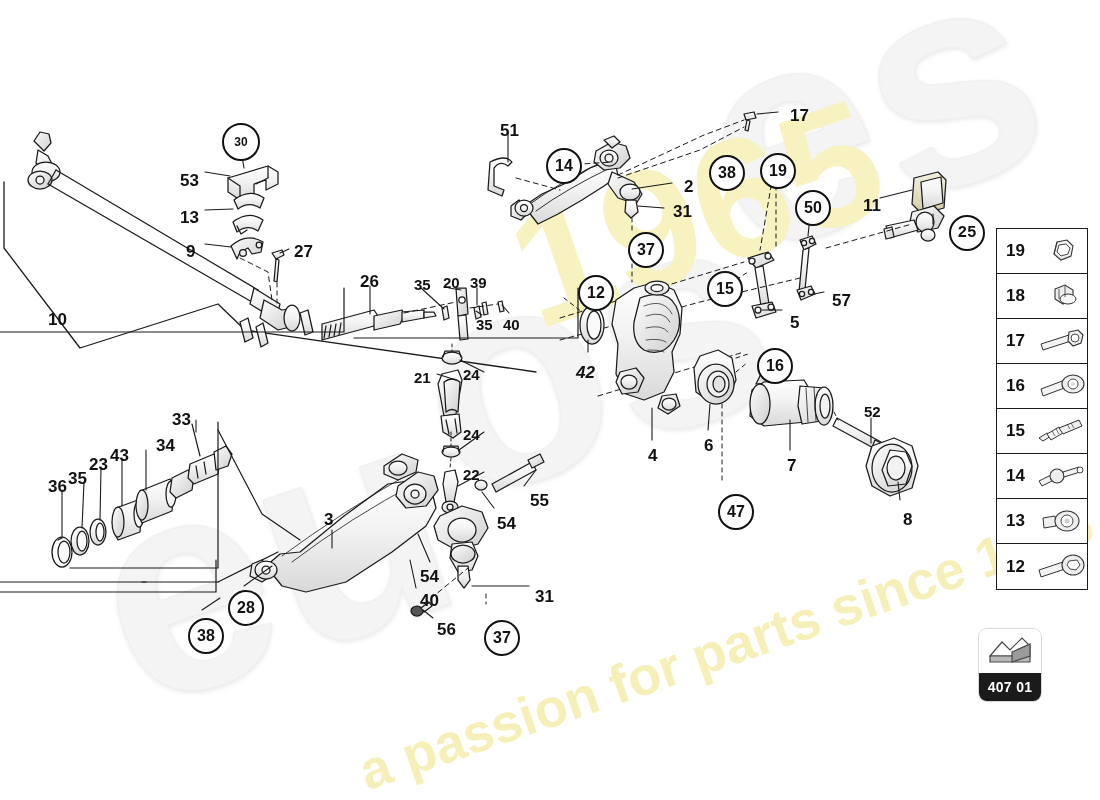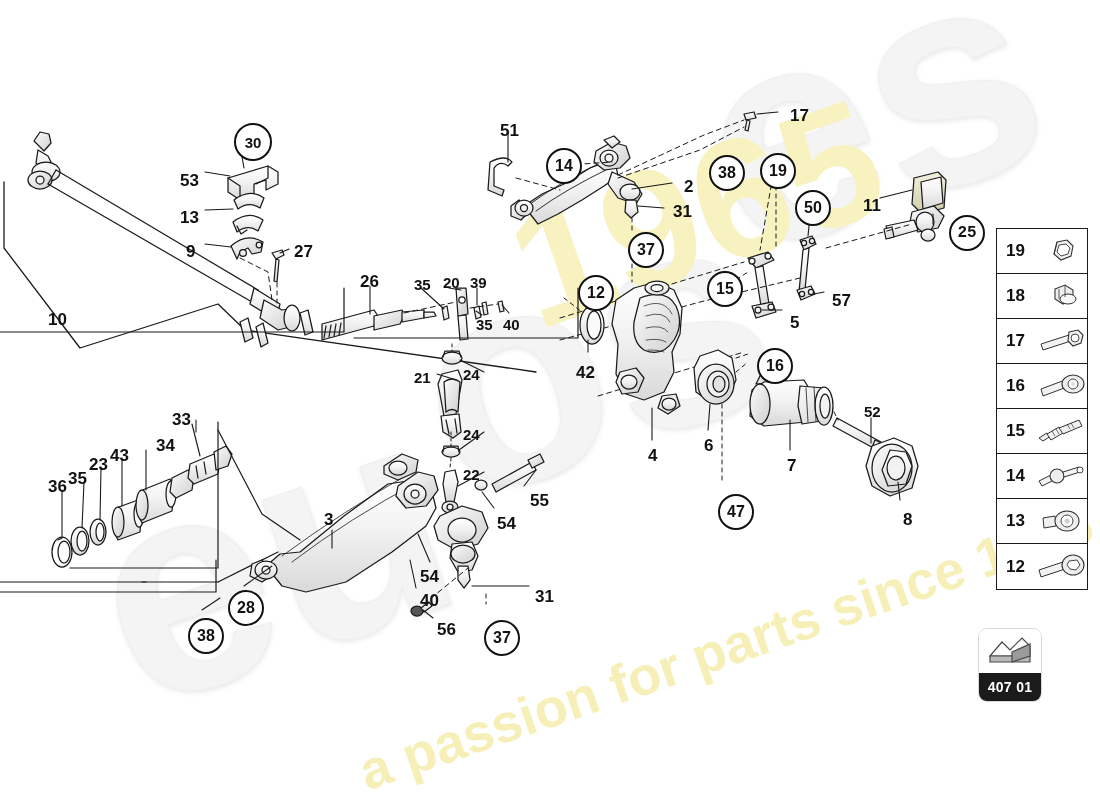--- a/index.html
+++ b/index.html
@@ -426,21 +426,21 @@
       <path d="M588 292 L588 306" stroke-dasharray="4 4" stroke-width="1"></path>
 
       <path d="M723 288 L748 272" stroke-dasharray="4 4" stroke-width="1"></path>
 
       <path d="M725 172 L725 190" stroke-dasharray="4 4" stroke-width="1"></path>
       <path d="M776 170 L776 250" stroke-dasharray="4 4" stroke-width="1"></path>
     </g>
   </svg>
 
   <div id="labels">
-      <div class="callout" style="left: 234px; top: 123px; width: 34px; height: 34px; font-size: 15px;">30</div>
+      <div class="callout" style="left: 222px; top: 123px; width: 34px; height: 34px; font-size: 12px;">30</div>
       <div class="lbl" style="left: 180px; top: 172px; font-size: 17px;">53</div>
       <div class="lbl" style="left: 180px; top: 209px; font-size: 17px;">13</div>
       <div class="lbl" style="left: 186px; top: 243px; font-size: 17px;">9</div>
       <div class="lbl" style="left: 294px; top: 243px; font-size: 17px;">27</div>
       <div class="lbl" style="left: 48px; top: 311px; font-size: 17px;">10</div>
       <div class="lbl" style="left: 360px; top: 273px; font-size: 17px;">26</div>
       <div class="lbl" style="left: 414px; top: 277px; font-size: 15px;">35</div>
       <div class="lbl" style="left: 443px; top: 275px; font-size: 15px;">20</div>
       <div class="lbl" style="left: 470px; top: 275px; font-size: 15px;">39</div>
       <div class="lbl" style="left: 476px; top: 317px; font-size: 15px;">35</div>
@@ -457,21 +457,21 @@
       <div class="callout" style="left: 709px; top: 155px; width: 32px; height: 32px; font-size: 16px;">38</div>
       <div class="callout" style="left: 760px; top: 153px; width: 32px; height: 32px; font-size: 16px;">19</div>
       <div class="callout" style="left: 795px; top: 190px; width: 32px; height: 32px; font-size: 16px;">50</div>
       <div class="lbl" style="left: 863px; top: 197px; font-size: 17px;">11</div>
       <div class="callout" style="left: 949px; top: 215px; width: 32px; height: 32px; font-size: 16px; font-family: Liberation Mono, monospace;">25</div>
       <div class="callout" style="left: 628px; top: 232px; width: 32px; height: 32px; font-size: 16px;">37</div>
       <div class="callout" style="left: 578px; top: 275px; width: 32px; height: 32px; font-size: 16px;">12</div>
       <div class="callout" style="left: 707px; top: 271px; width: 32px; height: 32px; font-size: 16px;">15</div>
       <div class="lbl" style="left: 832px; top: 292px; font-size: 17px;">57</div>
       <div class="lbl" style="left: 790px; top: 314px; font-size: 17px;">5</div>
-      <div class="lbl" style="left: 576px; top: 364px; font-size: 17px;">42</div>
+      <div class="lbl" style="left: 576px; top: 364px; font-size: 17px; font-style: italic;">42</div>
       <div class="callout" style="left: 757px; top: 348px; width: 32px; height: 32px; font-size: 16px;">16</div>
       <div class="lbl" style="left: 648px; top: 447px; font-size: 17px;">4</div>
       <div class="lbl" style="left: 704px; top: 437px; font-size: 17px;">6</div>
       <div class="lbl" style="left: 787px; top: 457px; font-size: 17px;">7</div>
       <div class="callout" style="left: 718px; top: 494px; width: 32px; height: 32px; font-size: 16px;">47</div>
       <div class="lbl" style="left: 864px; top: 404px; font-size: 15px;">52</div>
       <div class="lbl" style="left: 903px; top: 511px; font-size: 17px;">8</div>
       <div class="lbl" style="left: 172px; top: 411px; font-size: 17px;">33</div>
       <div class="lbl" style="left: 134px; top: 437px; font-size: 17px; margin-left: 22px;">34</div>
       <div class="lbl" style="left: 110px; top: 447px; font-size: 17px;">43</div>

